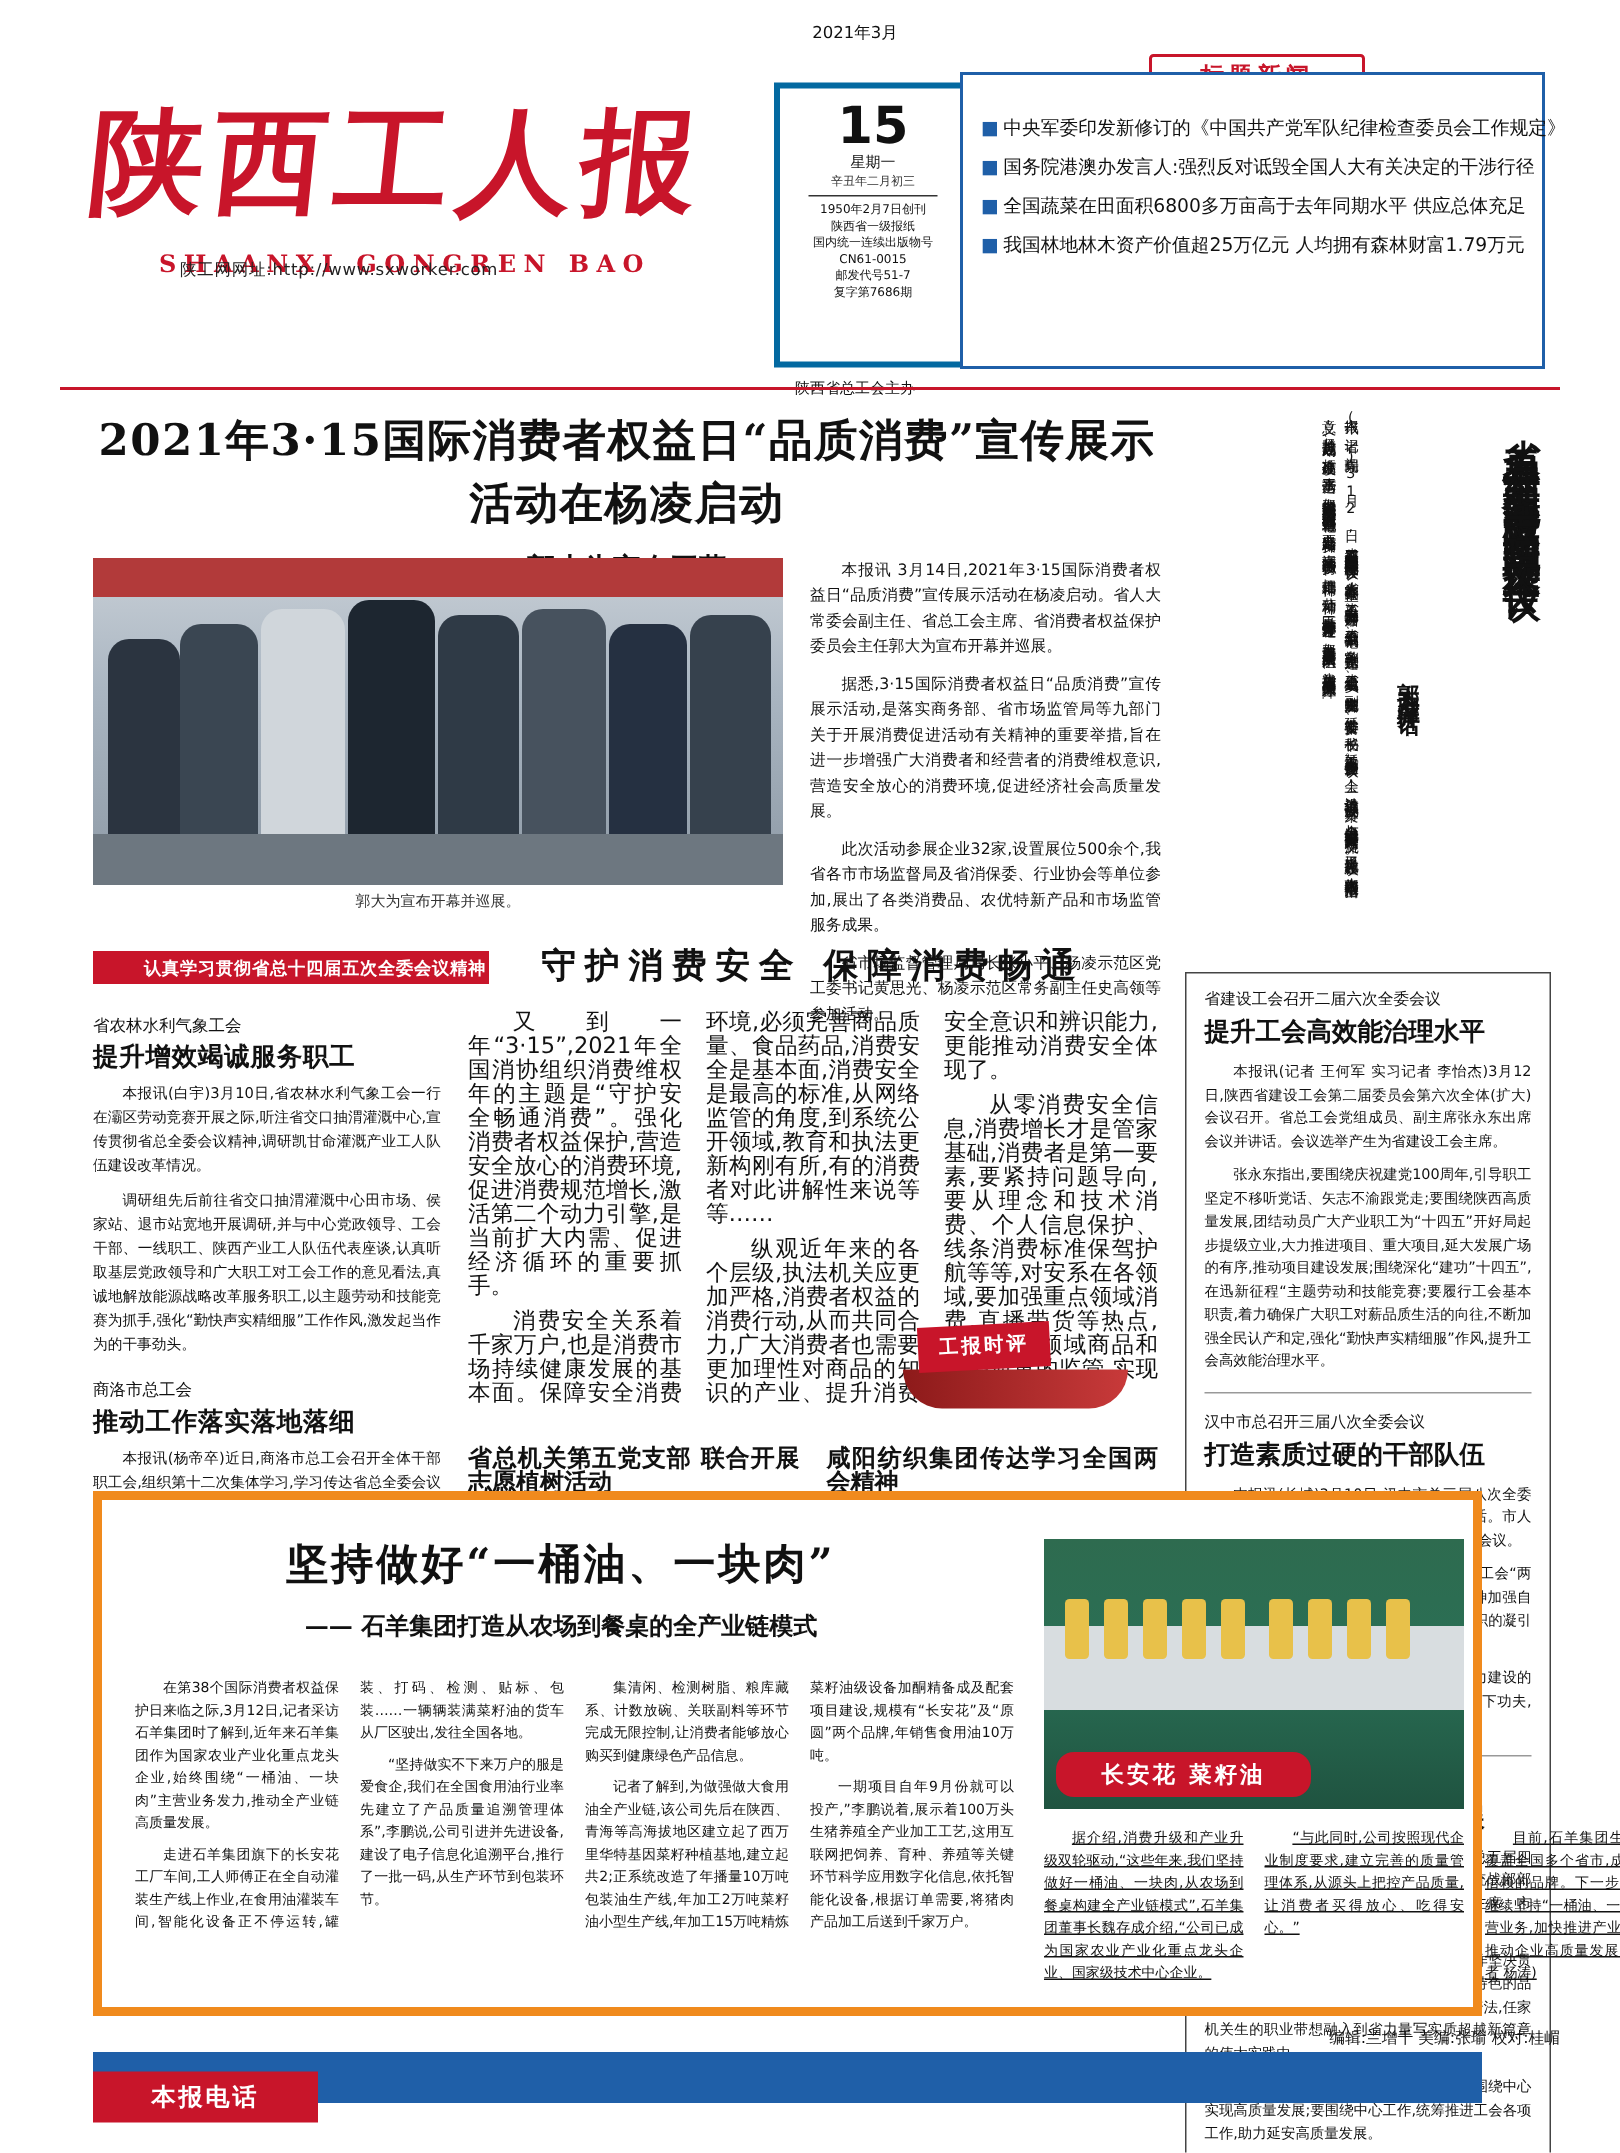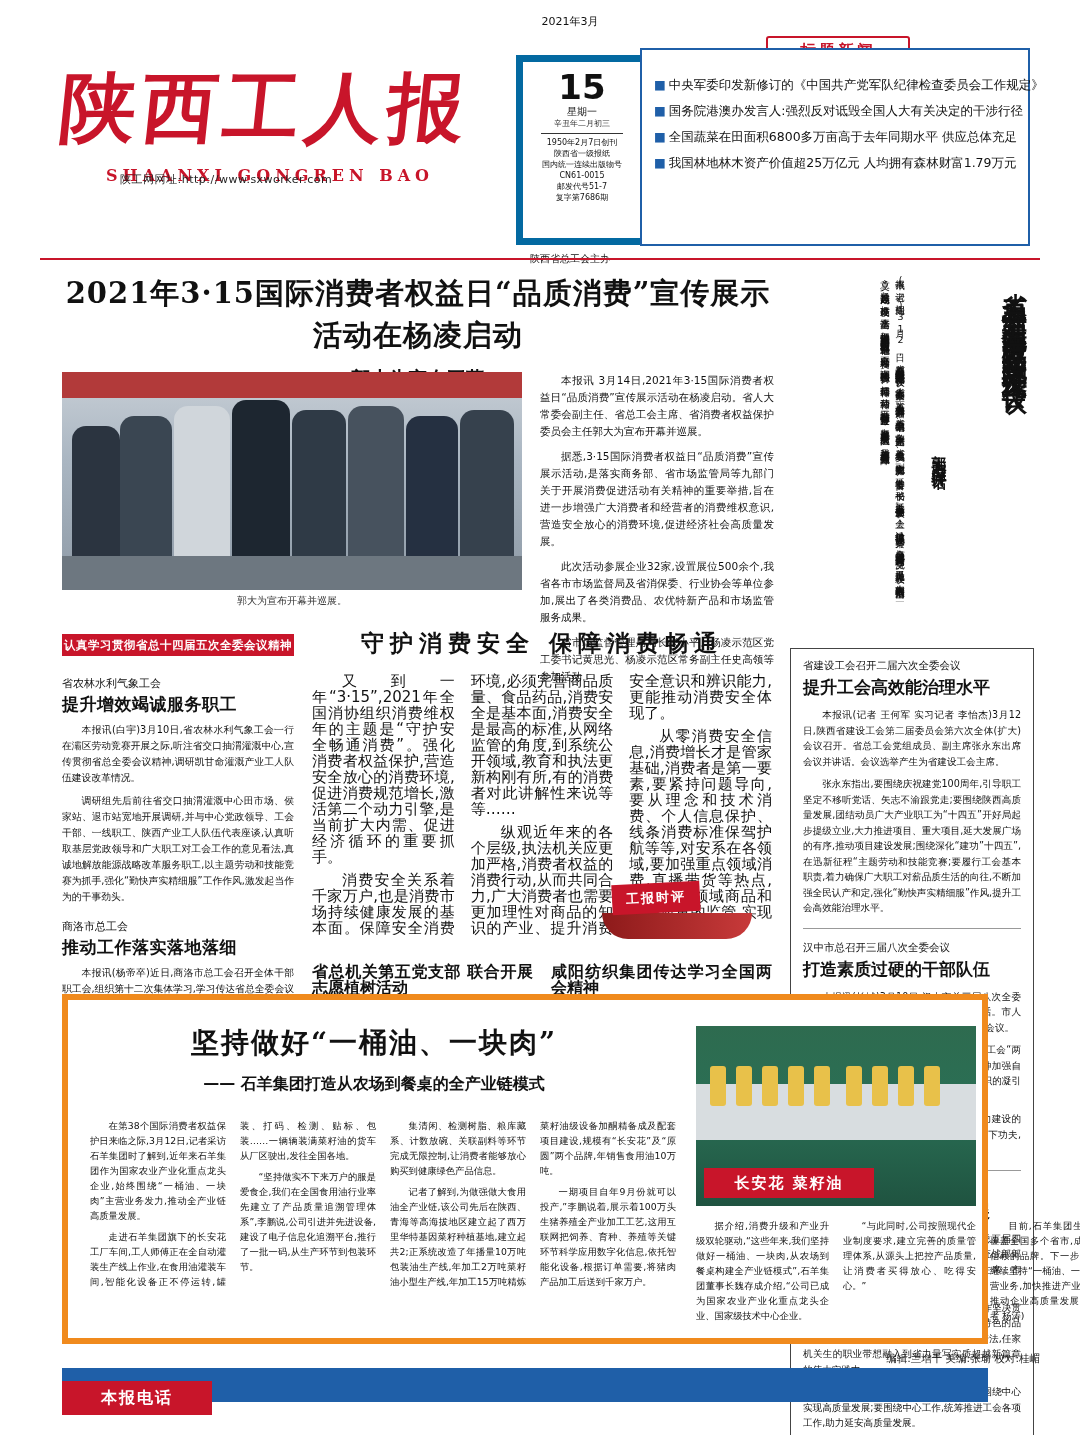--- a/index.html
+++ b/index.html
@@ -27,21 +27,21 @@
     font-family:"DejaVu Serif","Liberation Serif",serif;font-weight:bold;
     text-align:center;width:420px;
   }
   .logo-url{
     position:absolute;left:120px;top:172px;font-size:11px;color:#222;
     letter-spacing:.5px;white-space:nowrap;
   }
 
   .issue-box{
     position:absolute;left:516px;top:55px;width:132px;height:190px;
-    border:7px solid #0369a1;box-sizing:border-box;text-align:center;
+    border:4px solid #0369a1;box-sizing:border-box;text-align:center;
     font-size:9px;line-height:12px;color:#111;padding-top:4px;
   }
   .issue-day{font-size:34px;font-weight:bold;line-height:38px;margin:2px 0 0;}
   .issue-week{font-size:10px;}
   .issue-lunar{font-size:8px;color:#333;}
   .issue-rule{width:70%;height:1px;background:#333;margin:3px auto;}
   .issue-meta{font-size:8px;line-height:11px;}
 
   .pub-line{
     position:absolute;left:500px;top:14px;width:140px;text-align:center;
@@ -116,21 +116,21 @@
     position:absolute;right:126px;top:0;width:108px;height:330px;
     writing-mode:vertical-rl;text-orientation:upright;
     font-size:9.5px;line-height:15px;letter-spacing:.5px;color:#111;
     overflow:hidden;
   }
 
   
   .redbar{
     position:absolute;left:62px;top:634px;width:232px;height:22px;
     background:#c8152a;color:#fff;font-size:11.5px;font-weight:bold;
-    text-align:center;line-height:22px;letter-spacing:.5px;
+    text-align:center;line-height:22px;letter-spacing:.5px;padding-left:32px;
   }
   .leftcol{position:absolute;left:62px;top:662px;width:232px;}
   .leftcol .kicker{font-size:11px;margin:14px 0 2px;}
   .leftcol h3{
     margin:2px 0 6px;font-size:17px;font-weight:bold;
     font-family:"DejaVu Serif","Liberation Serif",serif;letter-spacing:.5px;
   }
   .leftcol p{margin:0 0 7px;font-size:9.8px;line-height:16px;text-align:justify;text-indent:2em;}
 
   .midcol{position:absolute;left:312px;top:628px;width:460px;}
@@ -178,30 +178,30 @@
   }
   .orange-left{position:absolute;left:0;top:0;width:612px;height:338px;}
   .orange-photo{
     position:absolute;left:628px;top:26px;width:280px;height:180px;
     background:linear-gradient(180deg,#2e6b4f 0%,#2a6f55 45%,#1f5340 100%);overflow:hidden;
   }
   .op-row{position:absolute;left:0;top:58px;width:100%;height:56px;background:#d8dde0;}
   .op-bottle{position:absolute;top:40px;width:16px;height:40px;background:#e8c14a;border-radius:3px;}
   .op-label{
     position:absolute;left:8px;bottom:8px;width:170px;height:30px;background:#c8152a;color:#fff;
-    font-size:15px;font-weight:bold;text-align:center;line-height:30px;letter-spacing:2px;
+    font-size:15px;font-weight:bold;text-align:center;line-height:30px;letter-spacing:2px;border-radius:12px;
   }
   .orange-cols{
     position:absolute;left:22px;top:118px;width:586px;height:210px;
     column-count:4;column-gap:14px;font-size:9.3px;line-height:15px;text-align:justify;
   }
   .orange-cols p{margin:0 0 6px;text-indent:2em;}
   .orange-right-text{
     position:absolute;left:628px;top:218px;width:280px;height:110px;
-    column-count:2;column-gap:14px;font-size:9.3px;line-height:15px;text-align:justify;
+    column-count:2;column-gap:14px;font-size:9.3px;line-height:15px;text-align:justify;text-decoration:underline;
   }
   .orange-right-text p{margin:0 0 6px;text-indent:2em;}
 
   .credits{
     position:absolute;left:620px;top:1352px;width:420px;text-align:right;font-size:10.5px;color:#111;
   }
 
   
   .footer{
     position:absolute;left:62px;top:1368px;width:926px;height:34px;

